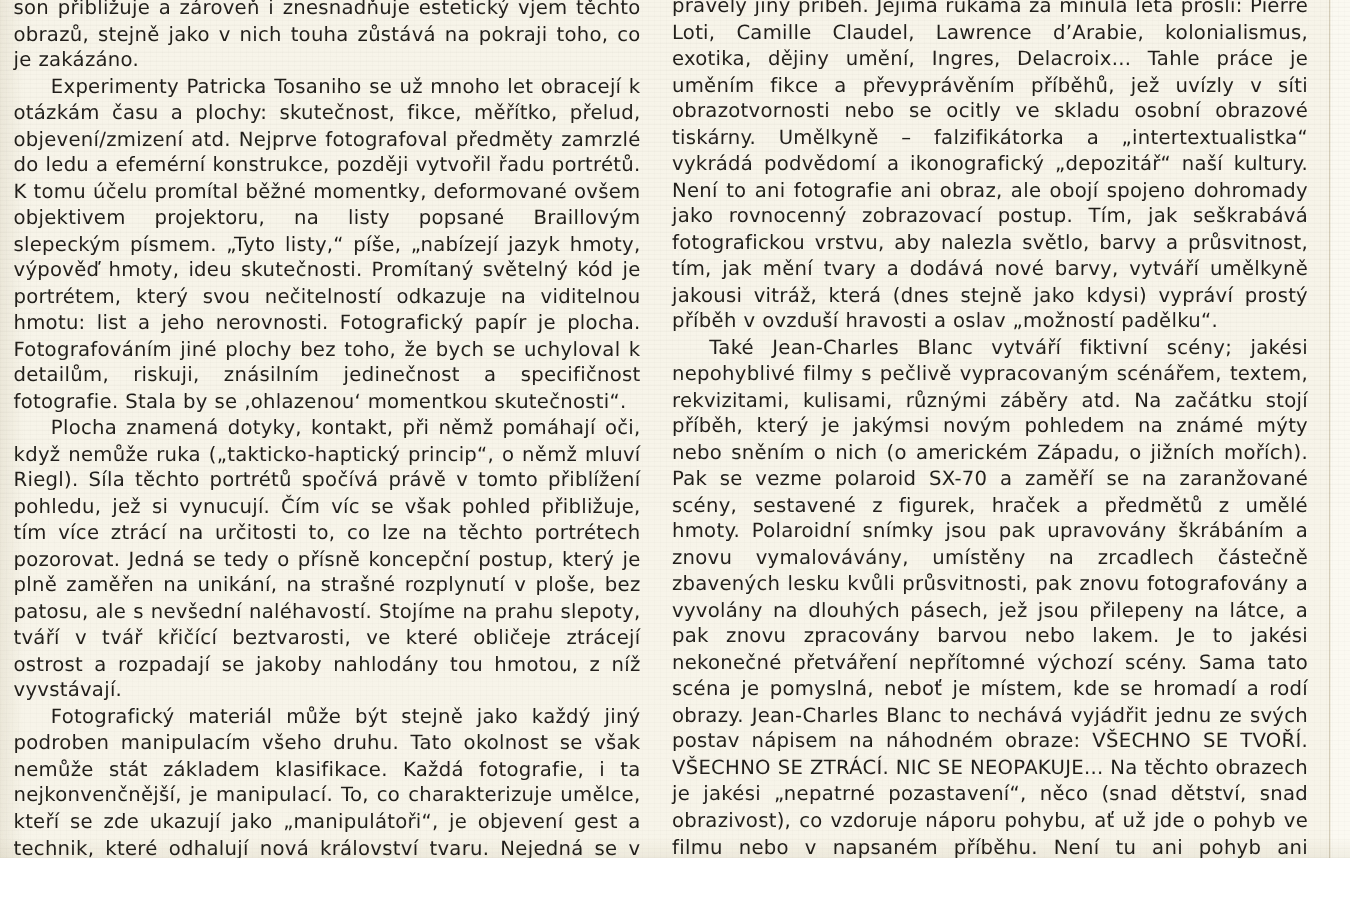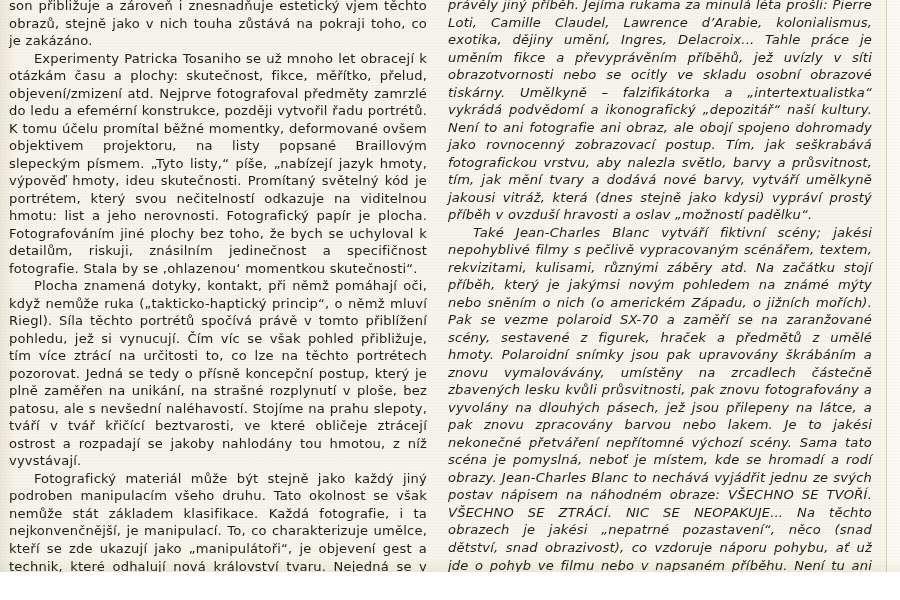--- a/index.html
+++ b/index.html
@@ -57,21 +57,20 @@
     padding: 0;
   }
 
   .column {
     width: 427px;
     padding-left: 9px;
     box-sizing: border-box;
   }
   .column.right {
     padding-left: 3px;
-    font-style: italic;
   }
 
   p.para {
     margin: 0;
     font-size: 13.1px;
     line-height: 17.52px;
     letter-spacing: .18px;
     word-spacing: .2px;
     text-align: justify;
     text-align-last: left;

